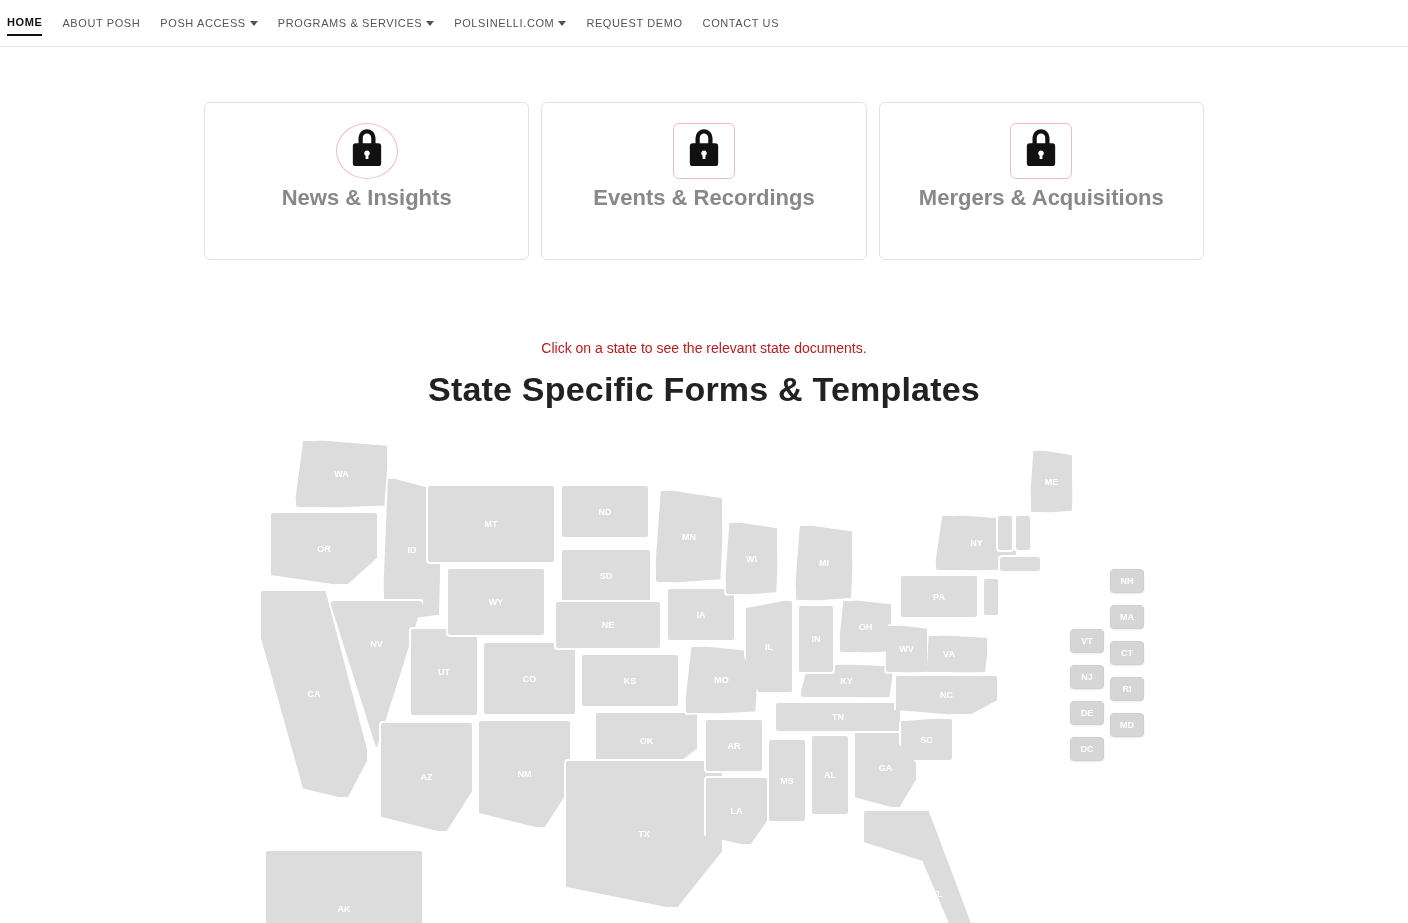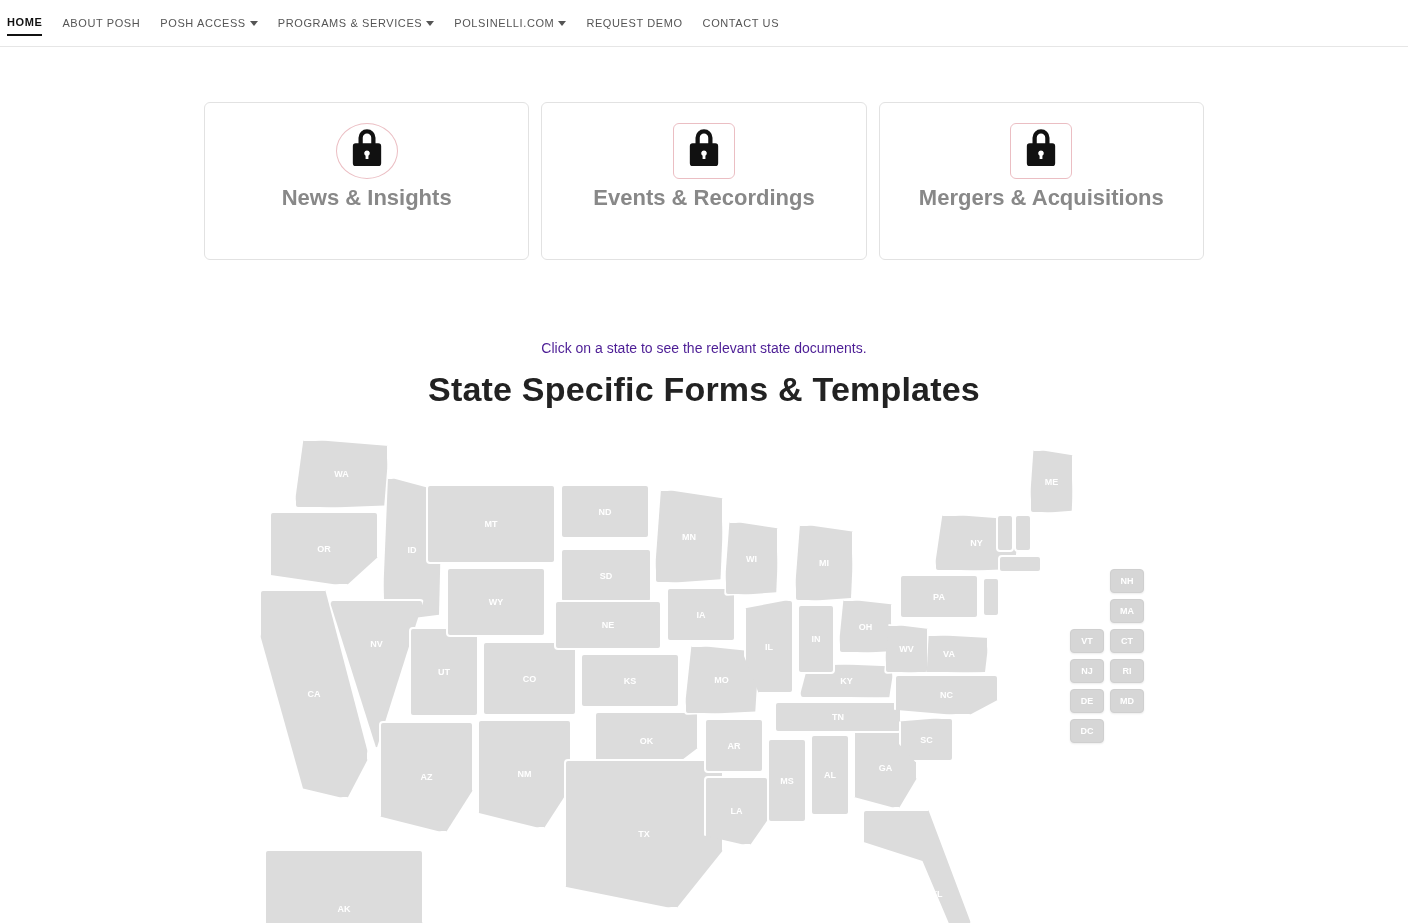--- a/index.html
+++ b/index.html
@@ -12,26 +12,26 @@
   
   .wrap { max-width: 1000px; margin: 0 auto; }
   .cards { display: flex; gap: 12px; margin: 55px auto 0; justify-content: center; }
   .card { flex: 1; border: 1px solid #e2e2e2; border-radius: 6px; padding: 26px 10px 48px; text-align: center; cursor: pointer; background: #fff; }
   .card-title { font-size: 22px; color: #888; margin-top: 12px; font-weight: 600; }
   .lock-wrap { position: relative; display: inline-block; }
   .lock-bg { position: absolute; inset: -6px -14px -6px -14px; border: 1px solid #e9b7bd; border-radius: 6px; opacity: .9; }
   .card:first-child .lock-bg { border-radius: 50%; }
   .lock-svg { position: relative; }
   
-  .section-hint { text-align: center; color: #4c1d95; font-size: 14px; margin-top: 80px; }
+  .section-hint { text-align: center; color: #b91c1c; font-size: 14px; margin-top: 80px; }
   .section-title { text-align: center; font-size: 34px; font-weight: 800; margin: 14px 0 20px; letter-spacing: 0.2px; }
   
   .map-area { position: relative; width: 900px; height: 560px; margin: 10px auto 40px; }
   .state { position: absolute; background: #dcdcdc; border: 2px solid #fff; border-radius: 4px; display: flex; align-items: center; justify-content: center; font-size: 9px; color: #fff; font-weight: 700; cursor: pointer; }
-  .legend-col { position: absolute; display: flex; flex-direction: column; gap: 6px; }
+  .legend-col { position: absolute; display: flex; flex-direction: column; gap: 12px; }
   .legend-btn { width: 34px; height: 24px; background: #d6d6d6; border: 1px solid #cfcfcf; border-radius: 4px; box-shadow: 0 1px 2px rgba(0,0,0,.08); font-size: 9px; color: #fff; font-weight: 700; display: flex; align-items: center; justify-content: center; cursor: pointer; }
   .triangle { clip-path: polygon(0 0, 100% 0, 50% 100%); }
   .irregular1 { clip-path: polygon(0 0, 100% 0, 100% 60%, 70% 100%, 0 85%); }
   .irregular2 { clip-path: polygon(10% 0, 100% 10%, 95% 95%, 0 100%); }
   .irregular3 { clip-path: polygon(0 10%, 100% 0, 100% 100%, 30% 100%, 0 60%); }
   .poly-fl { clip-path: polygon(0 0, 60% 0, 100% 90%, 85% 100%, 55% 40%, 0 25%); }
   .poly-ca { clip-path: polygon(0 0, 60% 0, 100% 80%, 80% 100%, 40% 95%, 0 20%); }
 </style>
 </head>
 <body>

